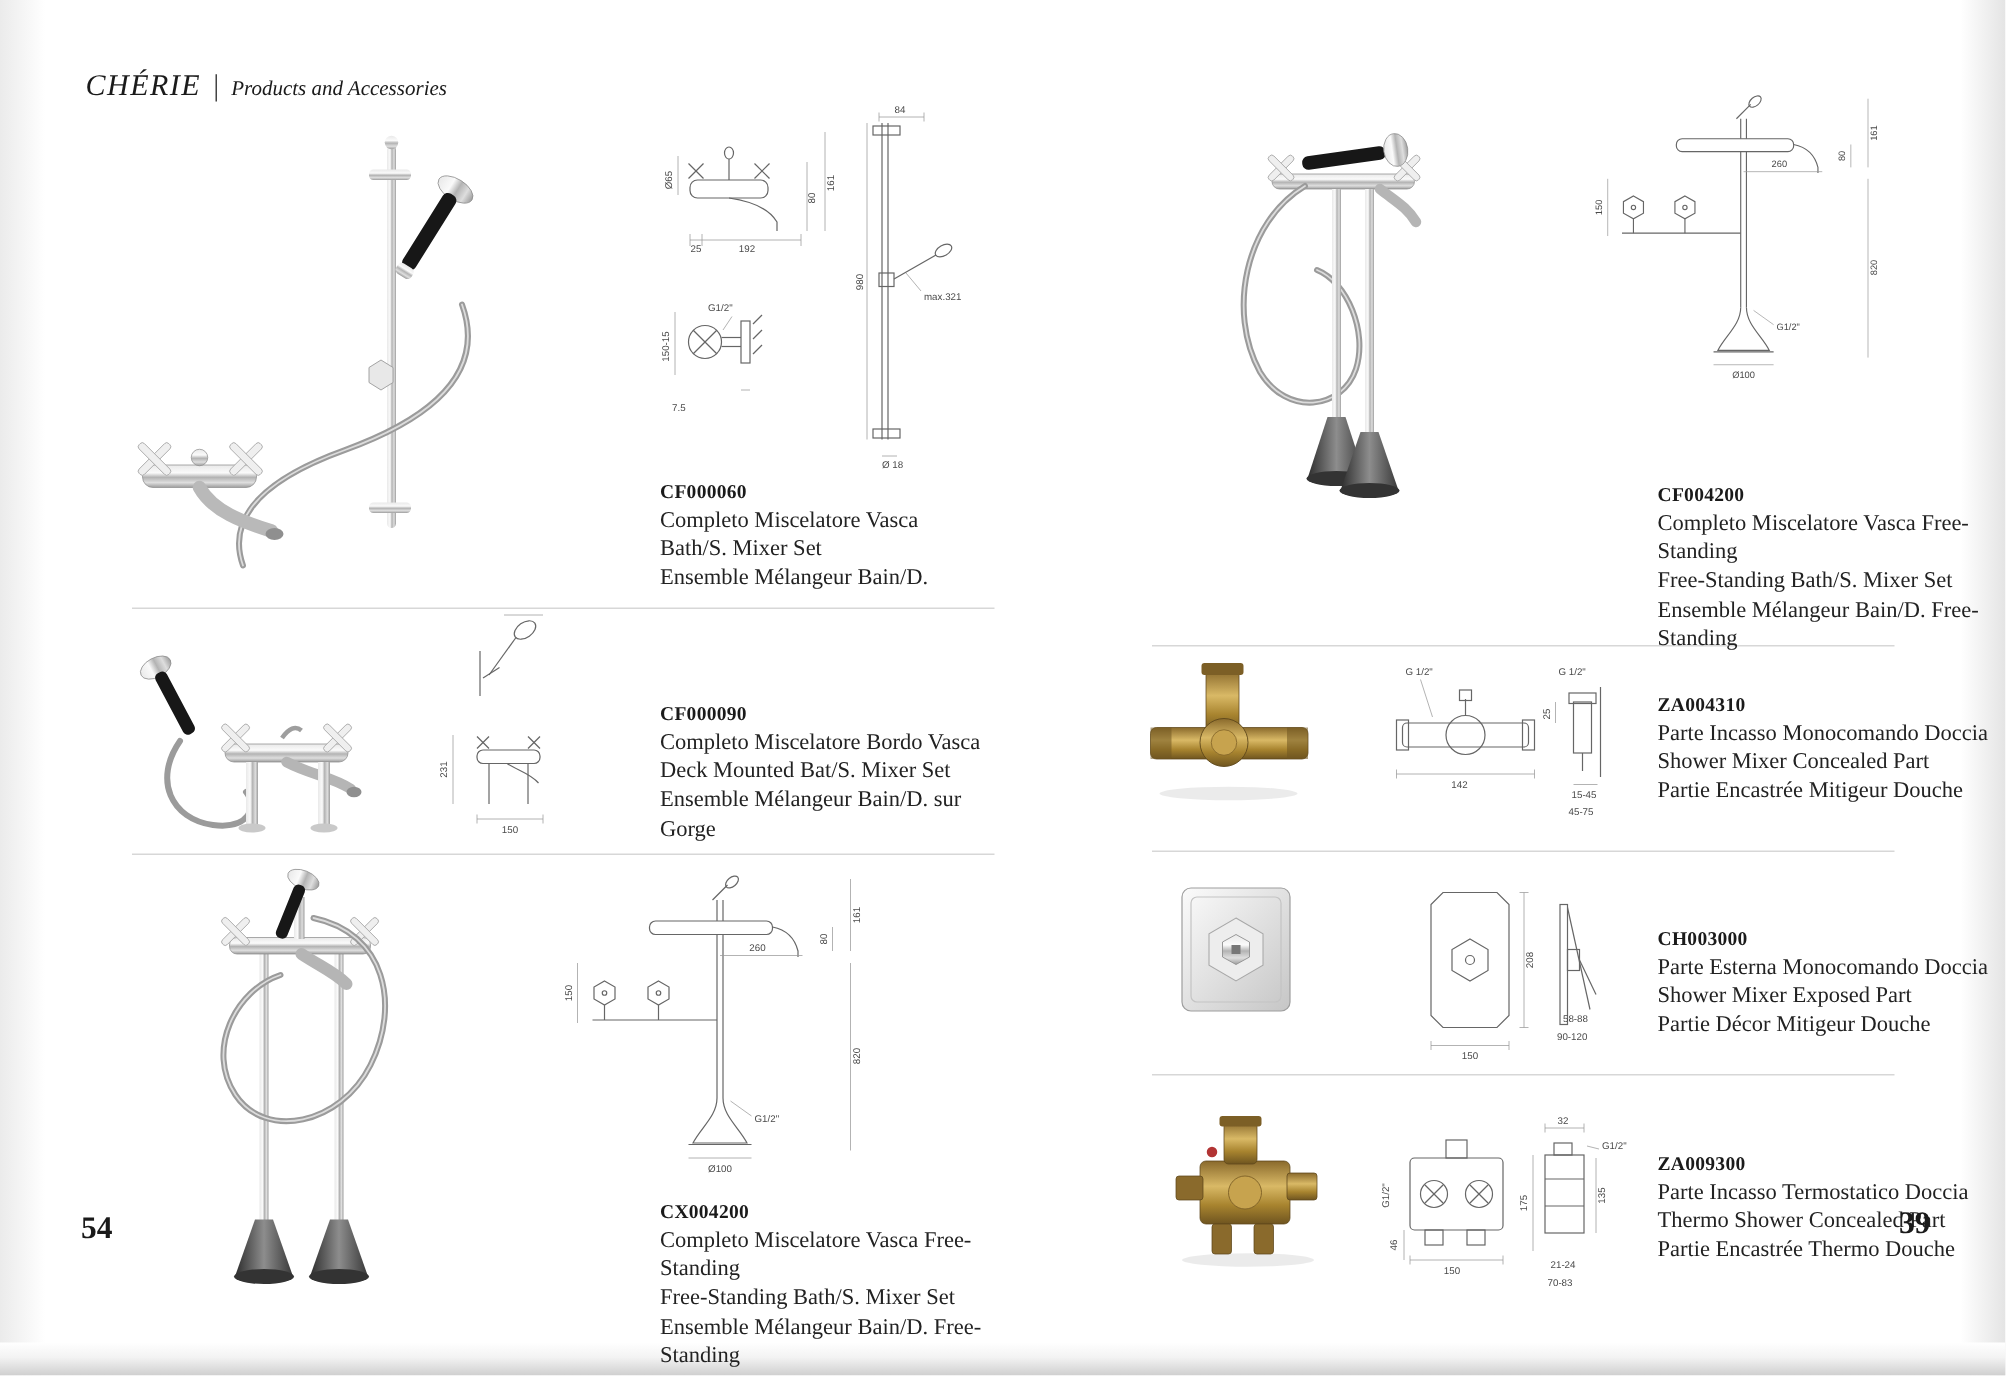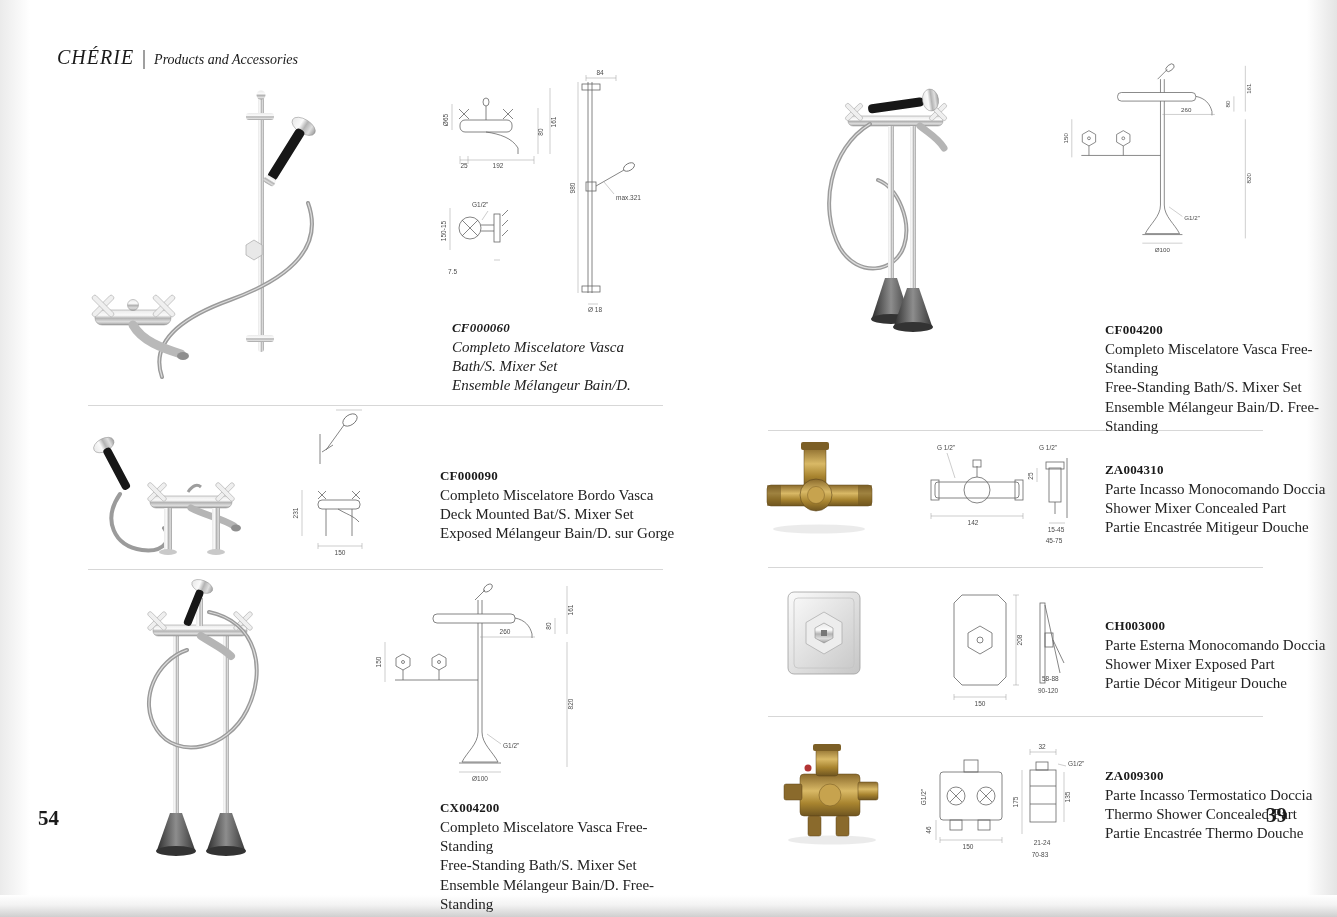--- a/index.html
+++ b/index.html
@@ -534,32 +534,32 @@
       <line x1="148" y1="24" x2="140" y2="22"></line>
     </g>
     <text x="124" y="7" text-anchor="middle">32</text>
     <text x="150" y="24">G1/2"</text>
     <text transform="rotate(-90 100 60)" x="100" y="60" text-anchor="middle">175</text>
     <text transform="rotate(-90 152 55)" x="152" y="55" text-anchor="middle">135</text>
     <text x="124" y="103" text-anchor="middle">21-24</text>
     <text x="122" y="115" text-anchor="middle">70-83</text>
   </svg>
 
-  <div class="prod-text" style="left:452px;top:320px;font-style:italic;">
+  <div class="prod-text" style="left:440px;top:320px;">
     <div class="prod-code">CF000060</div>
     <div class="prod-line">Completo Miscelatore Vasca</div>
     <div class="prod-line">Bath/S. Mixer Set</div>
     <div class="prod-line">Ensemble Mélangeur Bain/D.</div>
   </div>
 
   <div class="prod-text" style="left:440px;top:468px;">
     <div class="prod-code">CF000090</div>
     <div class="prod-line">Completo Miscelatore Bordo Vasca</div>
     <div class="prod-line">Deck Mounted Bat/S. Mixer Set</div>
-    <div class="prod-line">Exposed Mélangeur Bain/D. sur Gorge</div>
+    <div class="prod-line">Ensemble Mélangeur Bain/D. sur Gorge</div>
   </div>
 
   <div class="prod-text" style="left:440px;top:800px;">
     <div class="prod-code">CX004200</div>
     <div class="prod-line">Completo Miscelatore Vasca Free-Standing</div>
     <div class="prod-line">Free-Standing Bath/S. Mixer Set</div>
     <div class="prod-line">Ensemble Mélangeur Bain/D. Free-Standing</div>
   </div>
 
   <div class="prod-text" style="left:1105px;top:322px;">
@@ -583,16 +583,16 @@
     <div class="prod-line">Partie Décor Mitigeur Douche</div>
   </div>
 
   <div class="prod-text" style="left:1105px;top:768px;">
     <div class="prod-code">ZA009300</div>
     <div class="prod-line">Parte Incasso Termostatico Doccia</div>
     <div class="prod-line">Thermo Shower Concealed Part</div>
     <div class="prod-line">Partie Encastrée Thermo Douche</div>
   </div>
 
-  <div class="page-num" style="left:38px;top:806px;">54</div>
+  <div class="page-num" style="left:54px;top:806px;">54</div>
   <div class="page-num" style="left:1266px;top:803px;">39</div>
 
 </div>
 
 </body></html>

